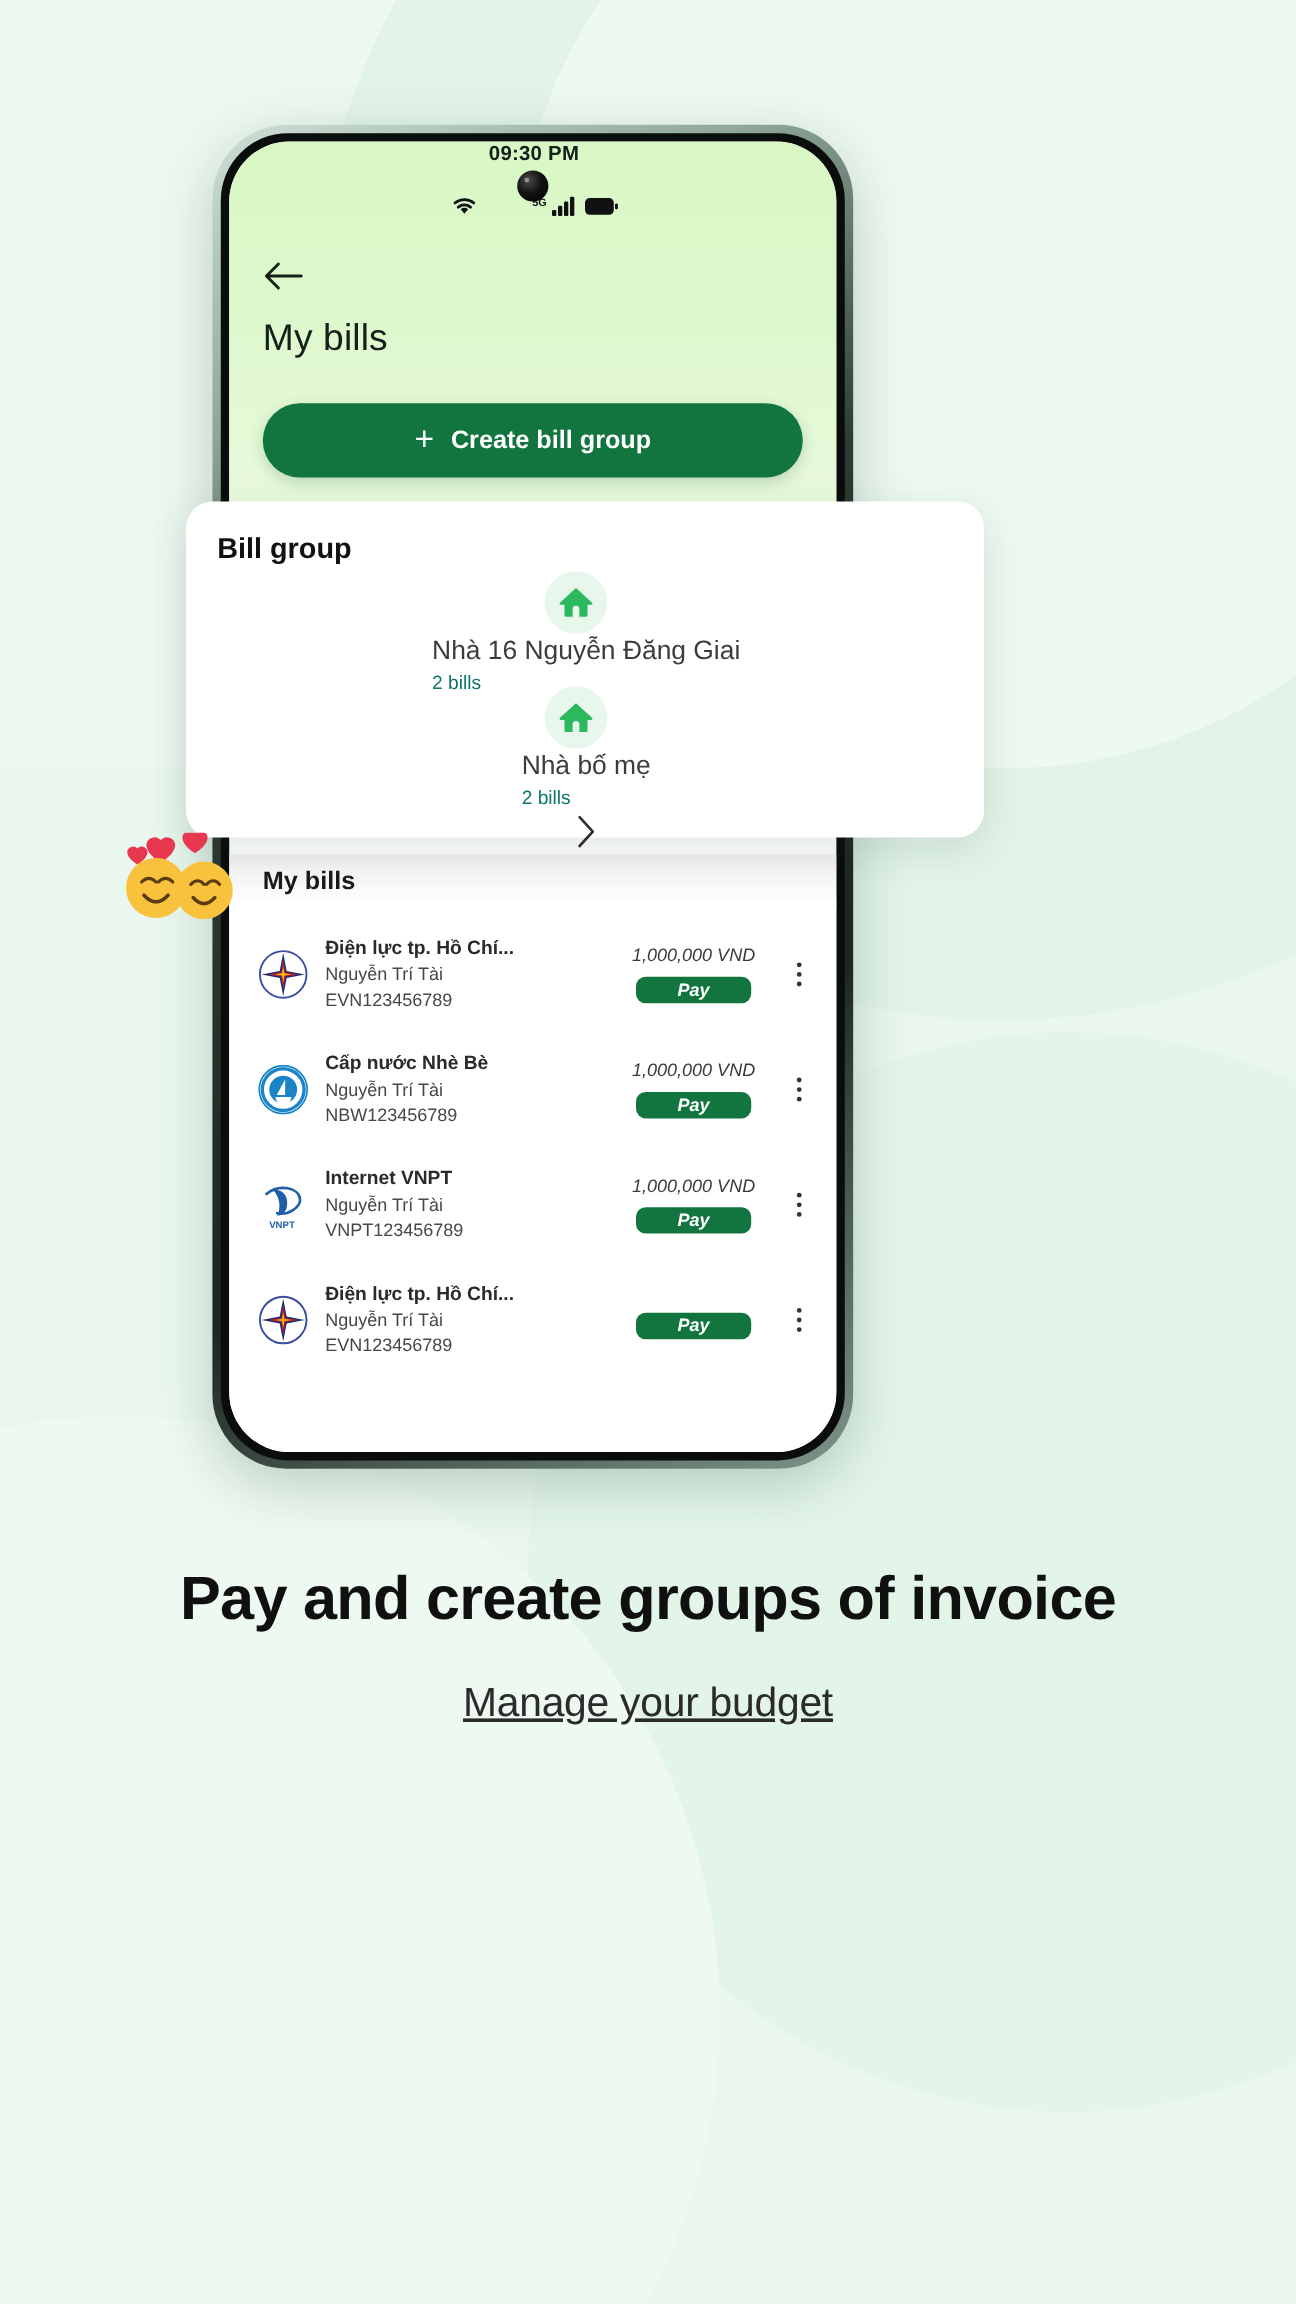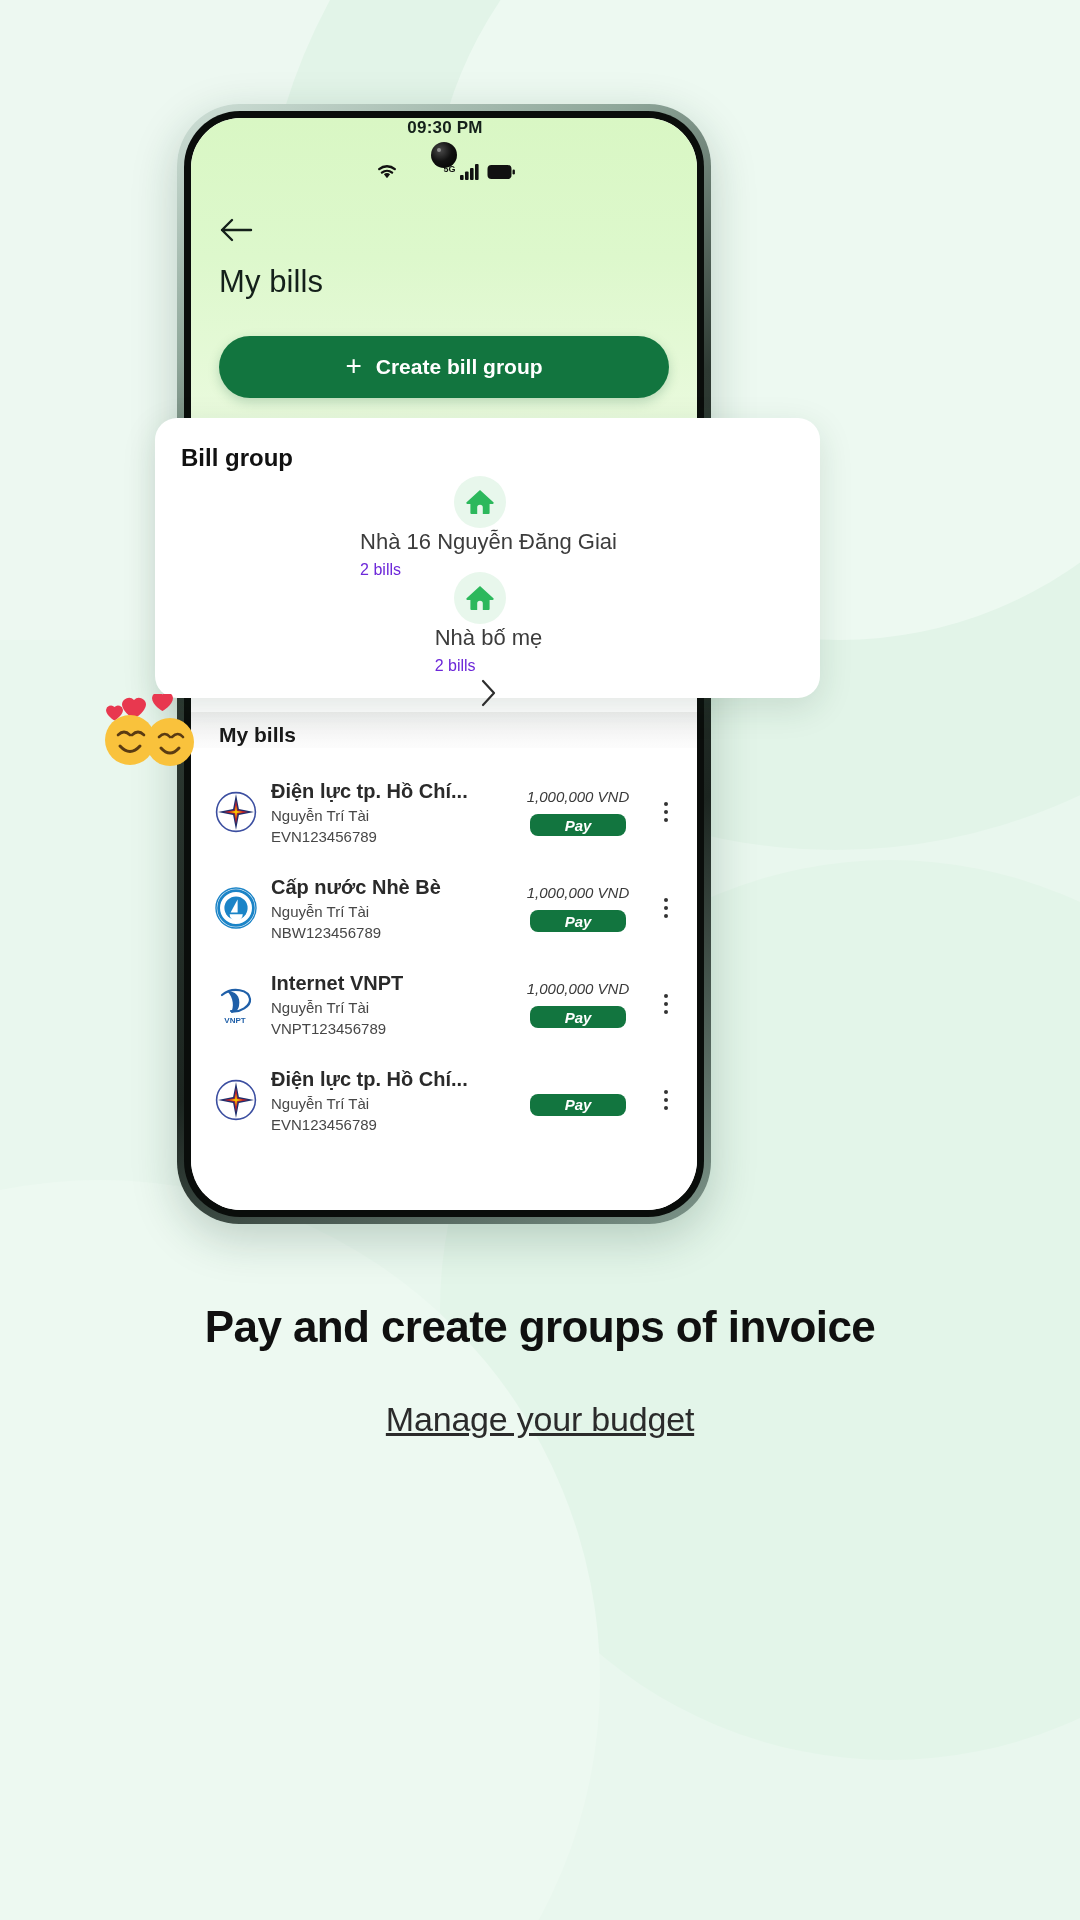--- a/index.html
+++ b/index.html
@@ -127,21 +127,21 @@
     display:flex; align-items:center;
     padding: 0 18px 0 20px;
   }
   .bill-logo {
     width:46px; height:46px; flex:0 0 46px;
     display:flex; align-items:center; justify-content:flex-end;
     margin-right:14px;
   }
   .bill-texts { flex:1 1 auto; min-width:0; }
   .bill-name {
-    font-size:20px; font-weight:700; color:#2a2a2a;
+    font-size:16px; font-weight:700; color:#2a2a2a;
     white-space:nowrap; overflow:hidden; text-overflow:ellipsis;
     line-height:1.35;
   }
   .bill-person { font-size:15px; color:#474747; line-height:1.4;}
   .bill-code  { font-size:15px; color:#474747; line-height:1.4;}
   .bill-right {
     width:150px; flex:0 0 150px;
     display:flex; flex-direction:column; align-items:center; gap:9px;font-style:italic;
   }
   .bill-amount { font-size:15px; color:#3a3a3a; white-space:nowrap; }
@@ -180,32 +180,32 @@
     flex-direction:column;
   }
   .bg-avatar {
     width:52px; height:52px; border-radius:50%;
     background:#e8f7ec;
     display:flex;align-items:center;justify-content:center;
     flex:0 0 52px; margin-right:18px;
   }
   .bg-texts{flex:1 1 auto;min-width:0;}
   .bg-name{font-size:22px;color:#3c3c3c;line-height:1.3;}
-  .bg-sub{font-size:16px;color:#6d28d9;line-height:1.4;margin-top:2px;}
+  .bg-sub{font-size:16px;color:#0f766e;line-height:1.4;margin-top:2px;}
   .chev { flex:0 0 26px; color:#2e2e2e; }
 
   
   .emoji-art{
     position:absolute; left:100px; top:694px; width:104px; height:72px; z-index:25;
   }
 
   
   .caption-main{
     position:absolute; left:0; right:0; top:1302px;
-    text-align:center; font-size:44px; font-weight:700;
+    text-align:center; font-size:51px; font-weight:700;
     color:#101010; letter-spacing:-.6px;
   }
   .caption-sub{
     position:absolute; left:0; right:0; top:1400px;
     text-align:center; font-size:34px; font-weight:400;
     color:#2b2b2b; letter-spacing:-.2px;text-decoration:underline;
   }
 </style>
 </head>
 <body>

